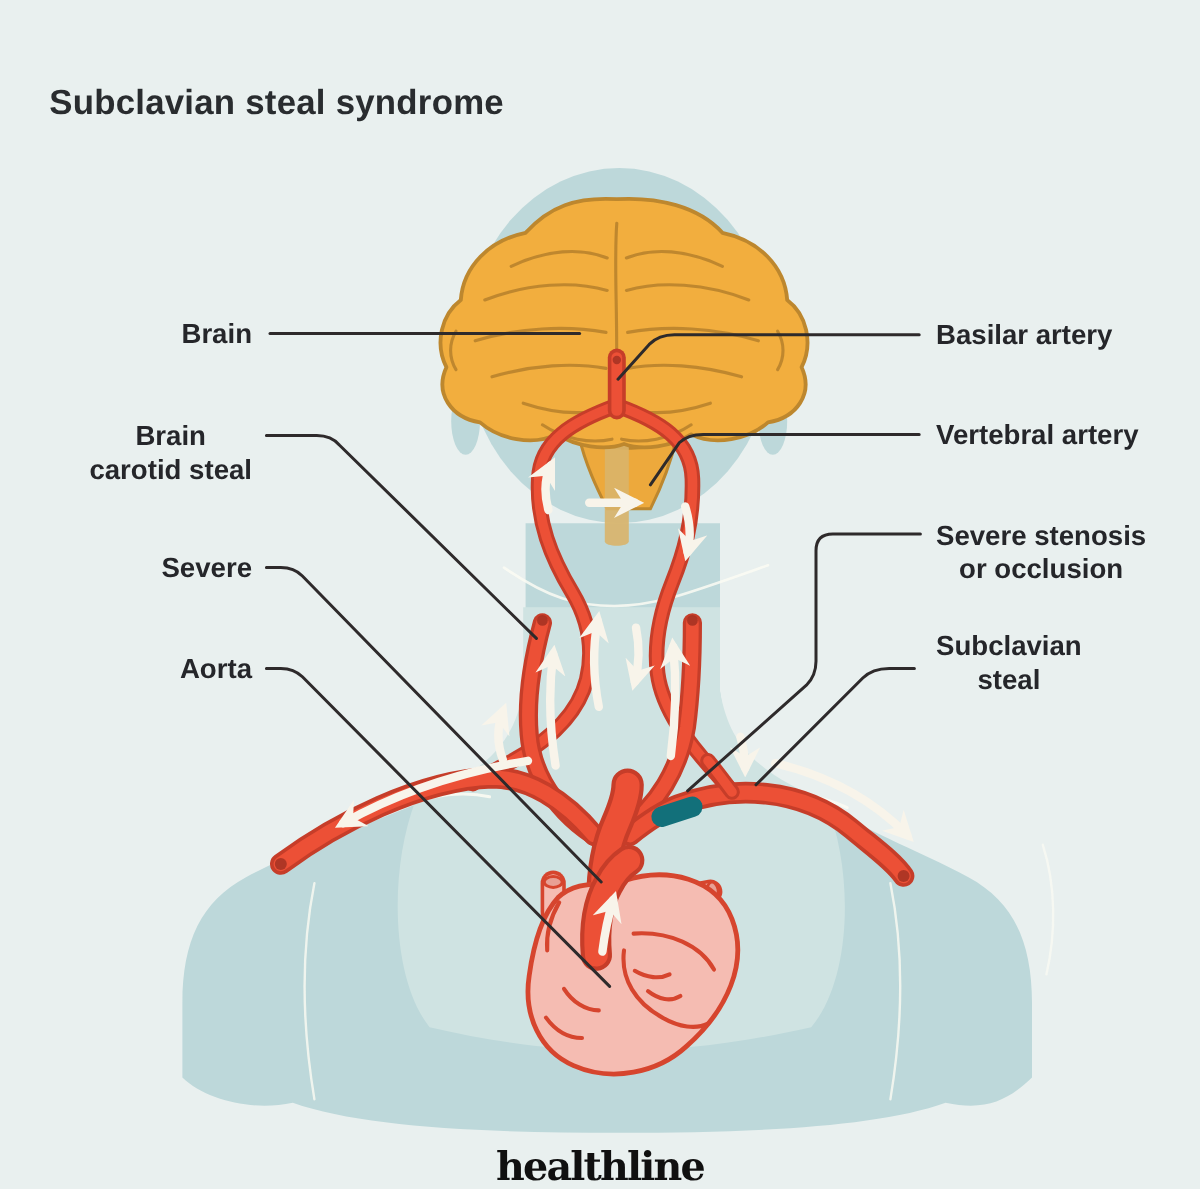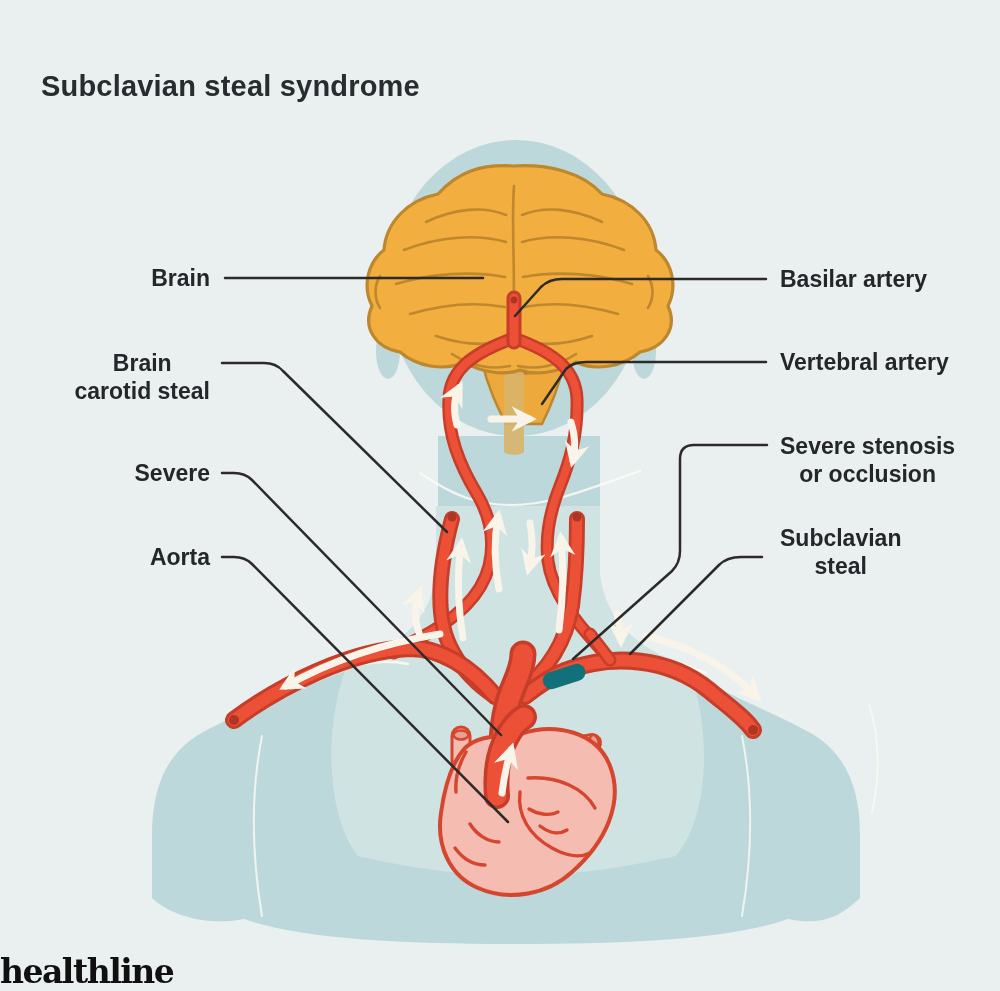--- a/index.html
+++ b/index.html
@@ -4,21 +4,21 @@
 <style>
   html,body{margin:0;padding:0;}
   body{font-family:"Liberation Sans",sans-serif;background:#e9f0ef;}
   .canvas{position:relative;width:1000px;height:991px;background:#e9f0ef;overflow:hidden;margin-top:36px;}
   svg.figure{position:absolute;left:0;top:0;width:1000px;height:991px;}
   .page-title{position:absolute;left:41px;top:34px;font-size:29px;font-weight:700;
     color:#292c2f;letter-spacing:.2px;}
   .lbl{position:absolute;font-size:23px;line-height:28px;font-weight:700;color:#25262a;white-space:nowrap;}
   .lbl-left{right:790px;text-align:center;}
   .lbl-right{left:780px;text-align:center;}
-  .brand-logo{position:absolute;left:0;right:0;top:916px;text-align:left;
+  .brand-logo{position:absolute;left:0;right:0;top:916px;text-align:center;
     font-family:"DejaVu Serif",serif;font-weight:700;font-size:33px;letter-spacing:-1.5px;color:#101010;}
   
   .vo{fill:none;stroke:#c63d29;stroke-linecap:round;stroke-linejoin:round;}
   .vf{fill:none;stroke:#ec5036;stroke-linecap:round;stroke-linejoin:round;}
   .sulcus{fill:none;stroke:#b9832c;stroke-width:2.6;stroke-linecap:round;opacity:.9;}
   .heartline{fill:none;stroke:#d6452e;stroke-width:3.4;stroke-linecap:round;}
   .flow{fill:none;stroke:#f8f4ea;stroke-width:7;stroke-linecap:round;}
   .leader{fill:none;stroke:#2e2a2b;stroke-width:2.5;stroke-linejoin:round;stroke-linecap:round;}
   .collar{fill:none;stroke:#fbfbf3;stroke-linecap:round;}
 </style>

